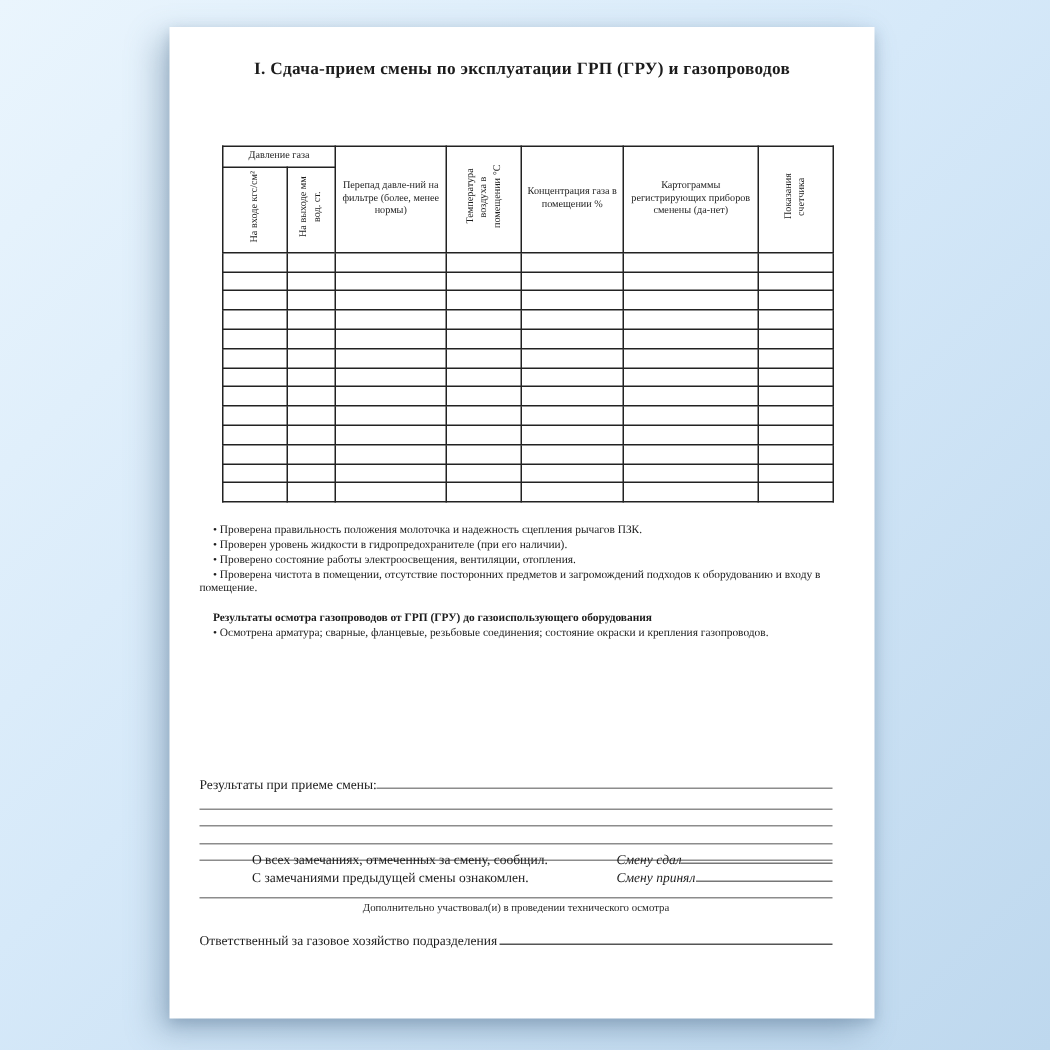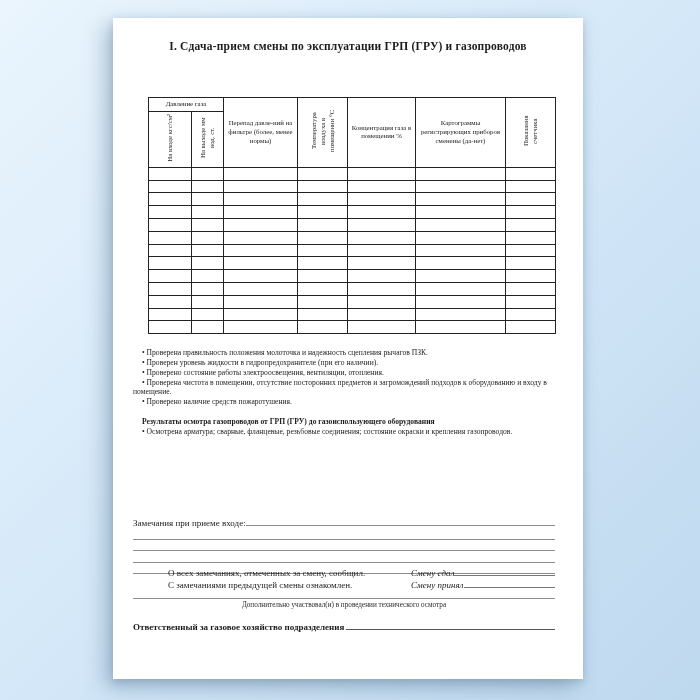--- a/index.html
+++ b/index.html
@@ -60,21 +60,21 @@
   .st-row{display:flex;align-items:baseline;height:11.5px;margin-left:35px;}
   .st-left{width:243px;flex:0 0 auto;}
   .st-label{white-space:nowrap;font-style:italic;}
   .st-fill{flex:1;border-bottom:1px solid #777;height:9px;}
 
   .addsec{position:absolute;top:580px;left:20px;right:28px;}
   .add-line{border-top:1px solid #8c8c8c;height:2px;}
   .add-cap{font-size:7.2px;text-align:center;color:#2a2a2a;}
 
   .footer{position:absolute;top:602px;left:20px;right:28px;display:flex;align-items:baseline;}
-  .f-label{font-size:9px;font-weight:bold;white-space:nowrap;}
+  .f-label{font-size:9px;font-weight:normal;white-space:nowrap;}
   .f-fill{flex:1;border-bottom:1px solid #555;height:9px;margin-left:2px;}
 </style>
 </head>
 <body>
 
 <div class="page">
 
   <div class="title">I. Сдача-прием смены по эксплуатации ГРП (ГРУ) и газопроводов</div>
 
 
@@ -227,28 +227,27 @@
           <td></td>
         </tr>
       </tbody>
   </table>
 
   <div class="bodytext">
     <div class="check-item">Проверена правильность положения молоточка и надежность сцепления рычагов ПЗК.</div>
     <div class="check-item">Проверен уровень жидкости в гидропредохранителе (при его наличии).</div>
     <div class="check-item">Проверено состояние работы электроосвещения, вентиляции, отопления.</div>
     <div class="check-item">Проверена чистота в помещении, отсутствие посторонних предметов и загромождений подходов к оборудованию и входу в помещение.</div>
-    <div class="check-item">Проверено наличие средств пожаротушения.</div>
     <div class="gas-heading">Результаты осмотра газопроводов от ГРП (ГРУ) до газоиспользующего оборудования</div>
     <div class="check-item">Осмотрена арматура; сварные, фланцевые, резьбовые соединения; состояние окраски и крепления газопроводов.</div>
   </div>
 
   <div class="remarks">
     <div class="r-row">
-      <span class="r-label">Замечания при приеме входе:</span>
+      <span class="r-label">Результаты при приеме смены:</span>
       <span class="r-fill"></span>
     </div>
     <div>
         <div class="wline"></div>
         <div class="wline"></div>
         <div class="wline"></div>
         <div class="wline"></div>
       </div>
   </div>
 

